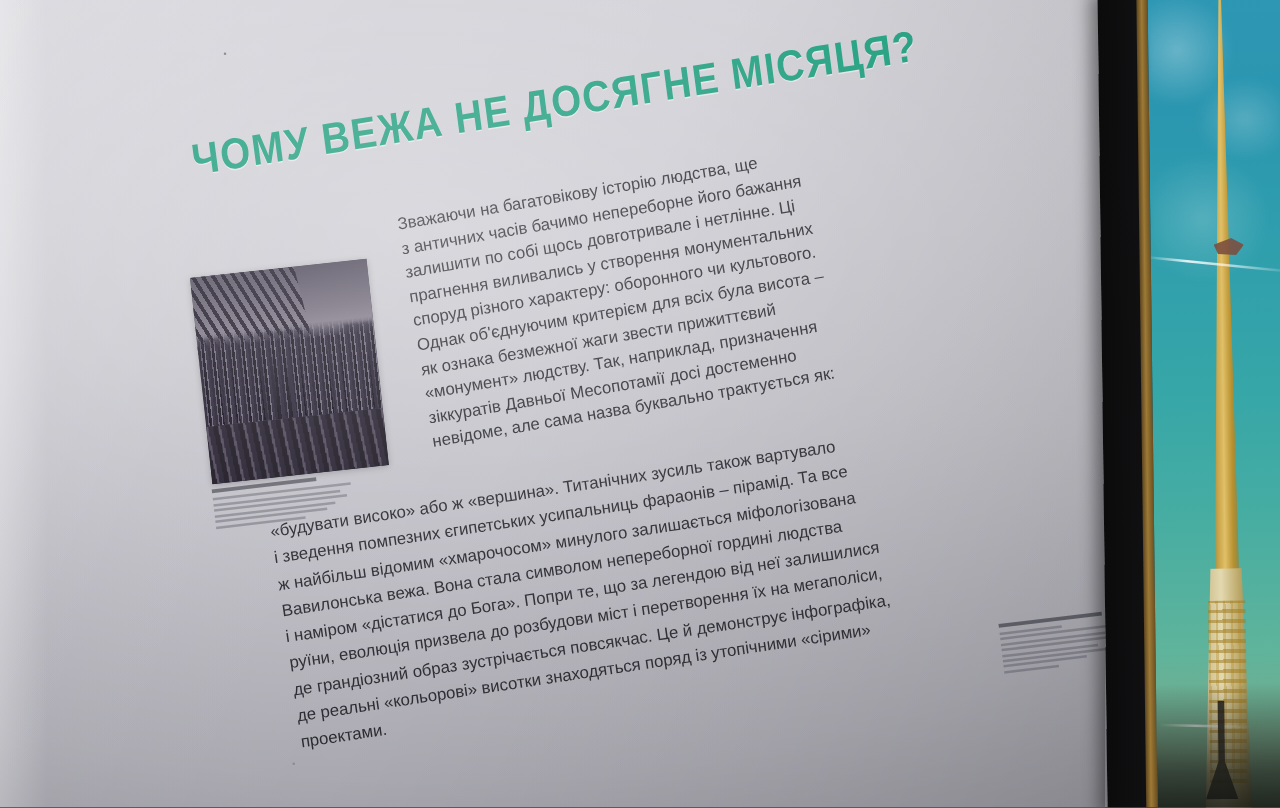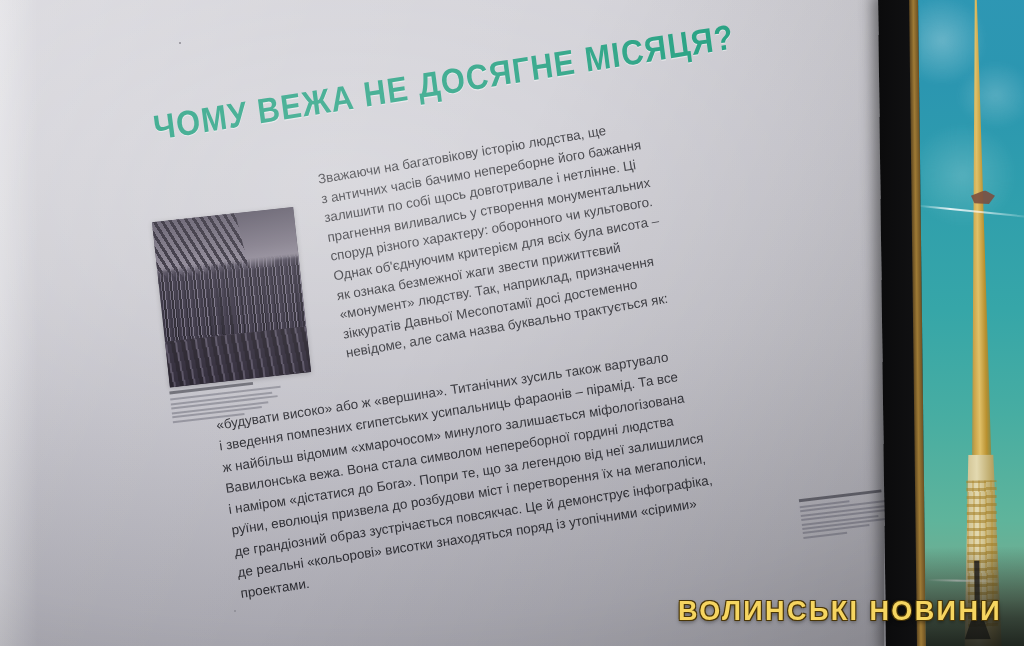--- a/index.html
+++ b/index.html
@@ -434,15 +434,14 @@
       <div class="spire-base"></div>
       <div class="spire-orn"></div>
       <div class="canvas-brown"></div>
       <div class="canvas-crack"></div>
       <div class="canvas-crack2"></div>
       <div class="canvas-stand"></div>
       <div class="canvas-dark-bottom"></div>
     </div>
   </div>
 
-  <div class="watermark">ВОЛИНСЬКІ НОВИНИ</div>
 
 </div>
 
 </body></html>

